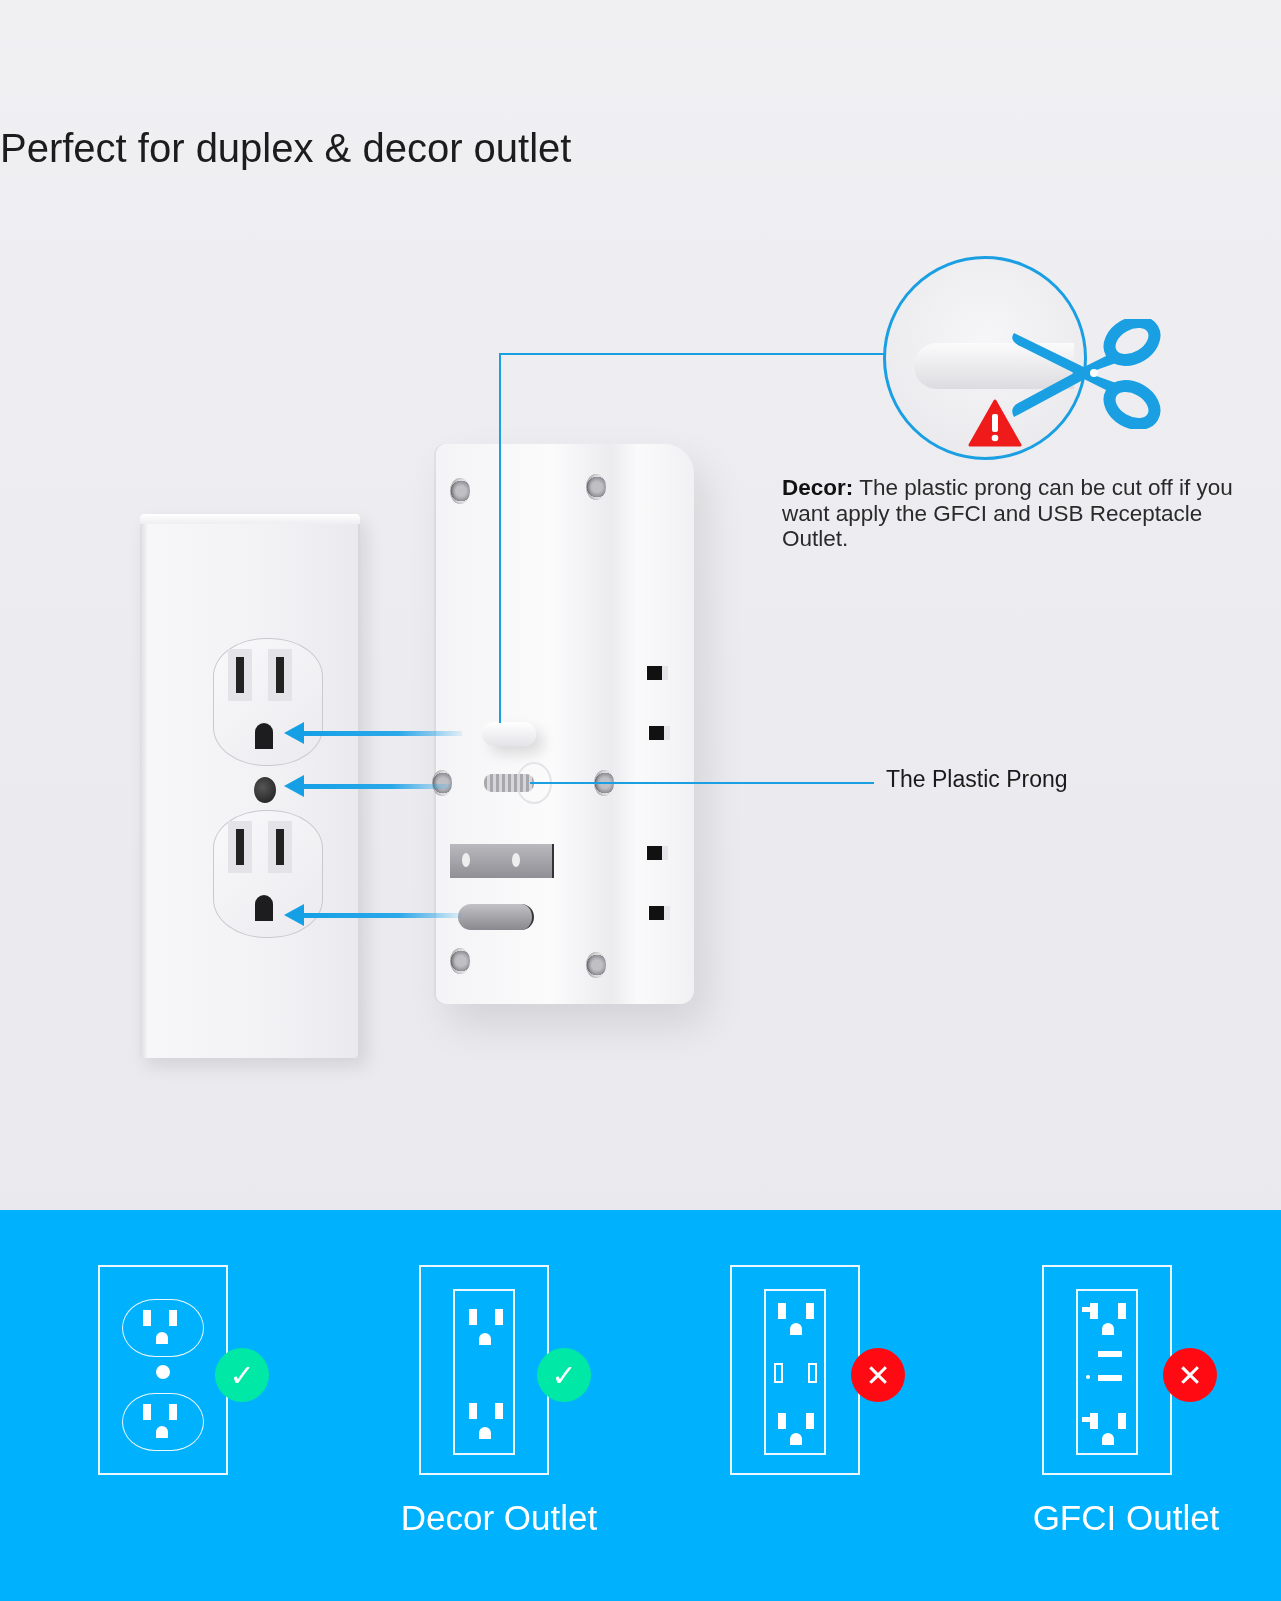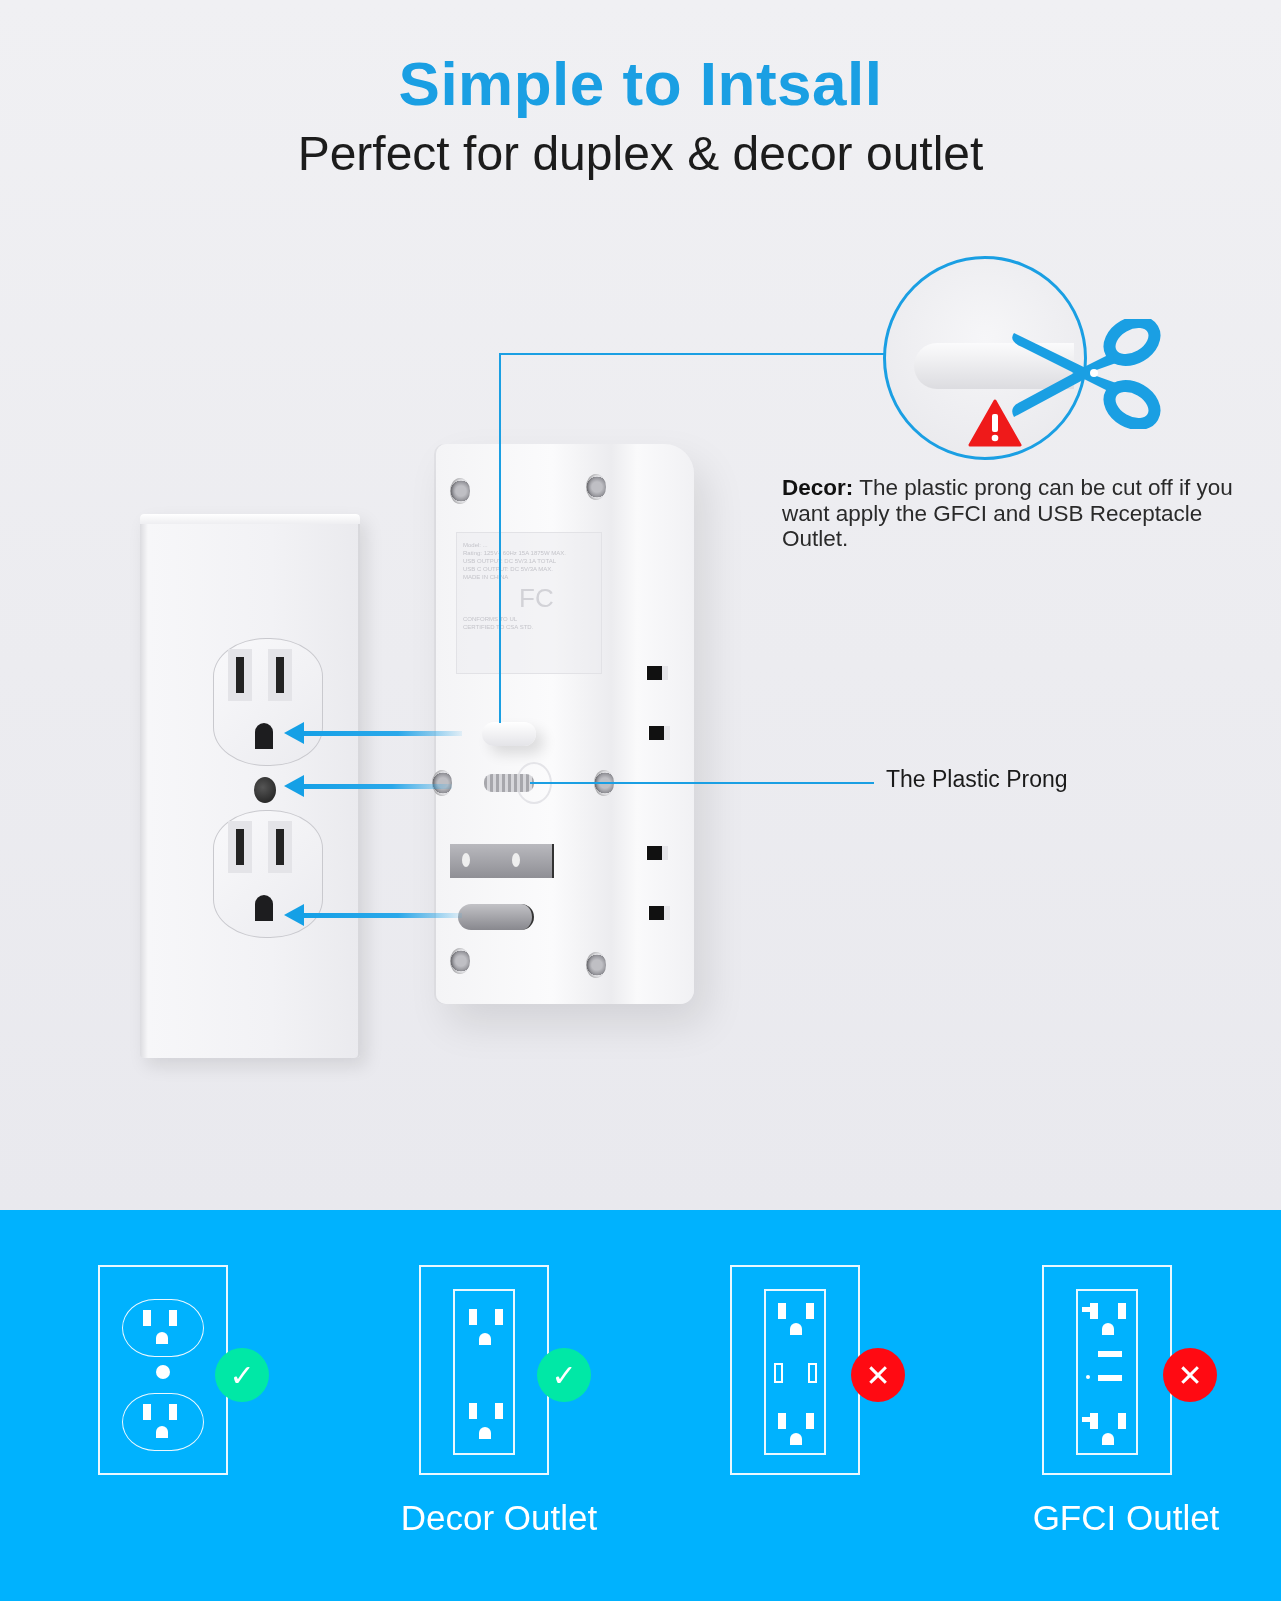--- a/index.html
+++ b/index.html
@@ -12,22 +12,22 @@
   .top {
     position: absolute; left: 0; top: 0; width: 1281px; height: 1210px;
     background: linear-gradient(180deg, #f0f0f3 0%, #ececf0 55%, #e9e9ee 100%);
     overflow: hidden;
   }
   .title {
     position: absolute; left: 0; width: 1281px; top: 48px; text-align: center;
     font-size: 62px; font-weight: bold; color: #1a9fe3; letter-spacing: 0.5px;
   }
   .subtitle {
-    position: absolute; left: 0; width: 1281px; top: 126px; text-align: center;
-    font-size: 48px; color: #1c1c1c; font-weight: normal;
+    position: absolute; left: 0; width: 1281px; top: 126px; 
+    font-size: 40px; color: #1c1c1c; font-weight: normal;
   }
 
   
   .plate {
     position: absolute; left: 140px; top: 514px; width: 220px; height: 544px;
     background: linear-gradient(90deg, #dcdce0 0px, #f7f7f9 8px, #f2f2f5 60%, #eaeaee 100%);
     border-radius: 4px;
     box-shadow: 6px 8px 18px rgba(0,0,0,0.10), inset -2px 0 0 #d8d8dc;
   }
   .plate:before {
@@ -159,50 +159,39 @@
   .badge.ok { background: #00e8a6; }
   .badge.no { background: #ff0a12; }
   .cap {
     position: absolute; top: 288px; font-size: 35px; color: #ffffff; text-align: center; width: 320px;
   }
 </style>
 </head>
 <body>
 
 <div class="top">
-  <div class="title">Simple to Intsall</div>
   <div class="subtitle">Perfect for duplex &amp; decor outlet</div>
 
   <div class="plate">
     <div class="receptacle" style="top:124px;">
       <div class="slot" style="left:14px; top:10px;"></div>
       <div class="slot" style="left:54px; top:10px;"></div>
       <div class="ground"></div>
     </div>
     <div class="center-screw"></div>
     <div class="receptacle" style="top:296px;">
       <div class="slot" style="left:14px; top:10px;"></div>
       <div class="slot" style="left:54px; top:10px;"></div>
       <div class="ground"></div>
     </div>
   </div>
 
   <div class="adapter">
     <div class="screw" style="left:14px; top:34px;"></div>
     <div class="screw" style="left:150px; top:30px;"></div>
-    <div class="label-box">
-      <div>Model: ...</div>
-      <div>Rating: 125V~ 60Hz 15A 1875W MAX.</div>
-      <div>USB OUTPUT: DC 5V/3.1A TOTAL</div>
-      <div>USB C OUTPUT: DC 5V/3A MAX.</div>
-      <div>MADE IN CHINA</div>
-      <div style="font-size:26px; line-height:34px; padding-left:56px; color:#d2d2d7;">FC</div>
-      <div>CONFORMS TO UL</div>
-      <div>CERTIFIED TO CSA STD.</div>
-    </div>
     <div class="side-slot" style="left:210px; top:222px;"></div>
     <div class="side-slot" style="left:212px; top:282px;"></div>
     <div class="side-slot" style="left:210px; top:402px;"></div>
     <div class="side-slot" style="left:212px; top:462px;"></div>
     <div class="plastic-prong"></div>
     <div class="screw" style="left:-4px; top:326px;"></div>
     <div class="screw" style="left:158px; top:326px;"></div>
     <div class="screw-washer"></div>
     <div class="screw-post"></div>
     <div class="blade">

